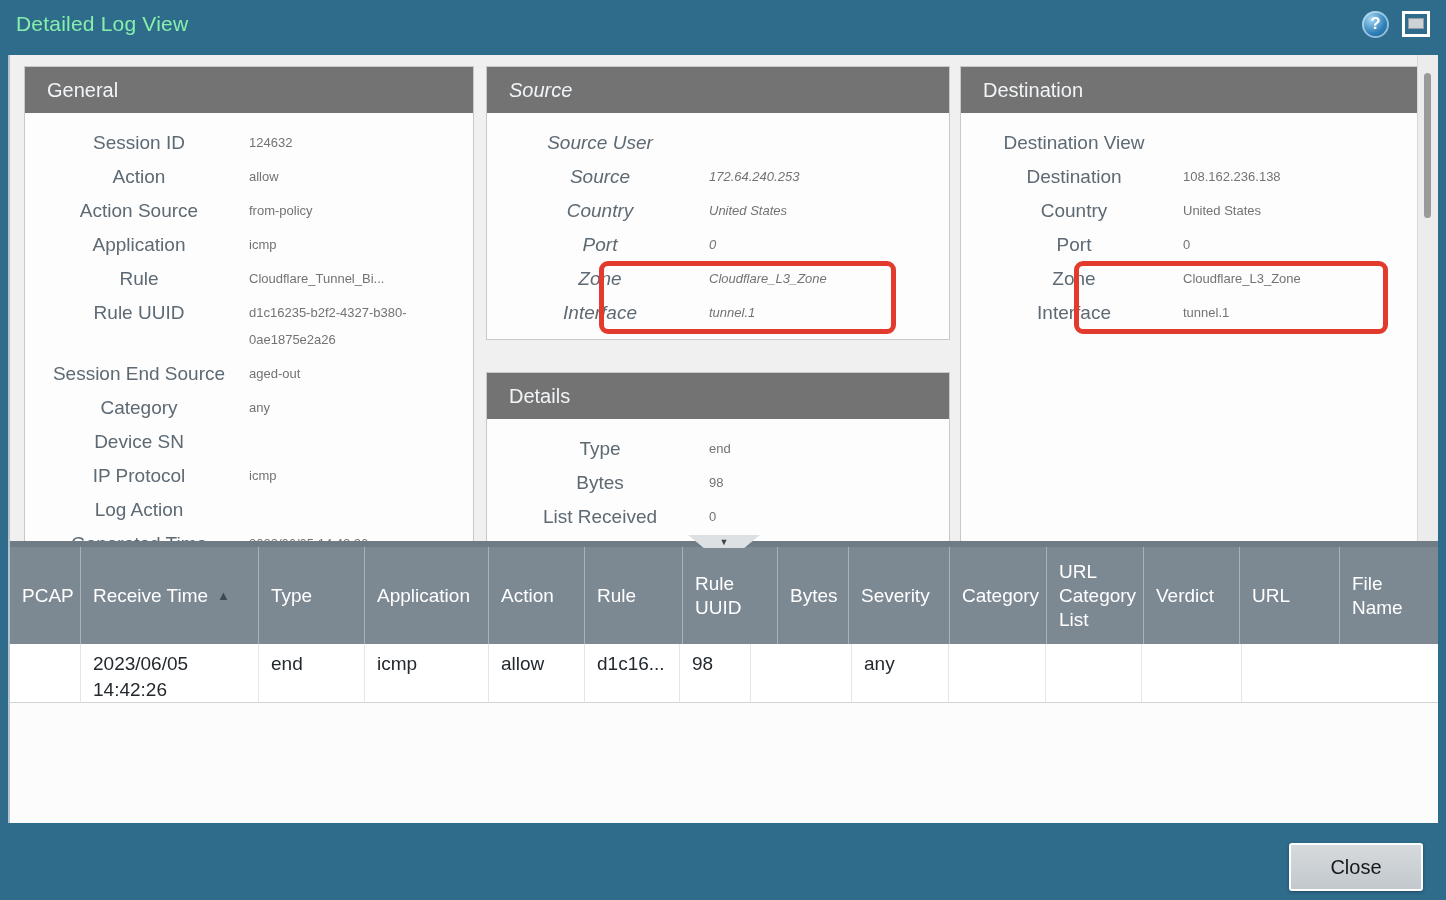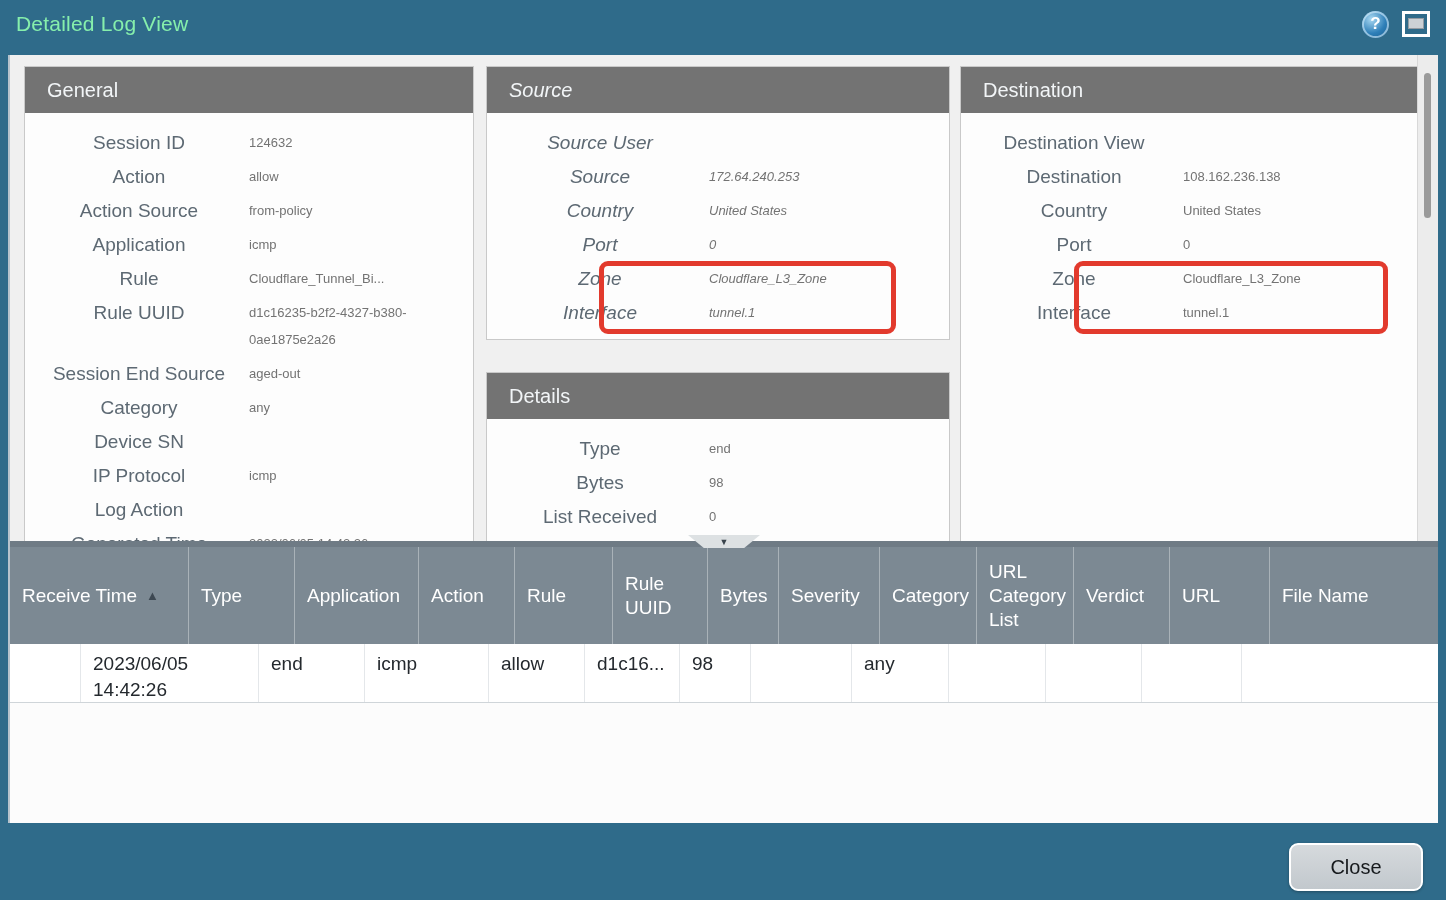--- a/index.html
+++ b/index.html
@@ -54,21 +54,21 @@
   .th .hlabel{display:block;}
   .sort{margin-left:9px;font-size:13px;color:#3d4852;}
   .tbl-row{position:absolute;top:103px;left:0;right:0;height:58px;display:flex;background:#ffffff;
     border-bottom:1px solid #cfd5d9;cursor:pointer;}
   .td{box-sizing:border-box;padding:7px 12px;font-size:19px;color:#24292e;line-height:26px;
     border-left:1px solid #e4e7ea;flex:none;overflow:hidden;}
   .td:first-child{border-left:none;}
 
   
   .close-btn{position:absolute;right:23px;top:843px;width:130px;height:44px;
-    background:linear-gradient(#d6dadd,#c2c8cd);border:2px solid #ffffff;border-radius:9px;
+    background:linear-gradient(#d6dadd,#c2c8cd);border:2px solid #ffffff;border-radius:3px;
     font-size:20px;color:#16191c;display:flex;align-items:center;justify-content:center;cursor:pointer;
     box-shadow:0 1px 3px rgba(0,0,0,.3);font-family:inherit;}
 </style>
 </head>
 <body>
 
 <div class="titlebar">
   <span class="title">Detailed Log View</span>
   <div class="tb-icons">
     <div class="help-icon">?</div>
@@ -220,20 +220,23 @@
 </div>
 
 <div class="bottom-white">
   <div class="divider-bar">
     <div class="divider-handle">
         <span>▼</span>
       </div>
   </div>
 
   <div class="tbl-header">
+    <div class="th" style="width:70px">
+        <span class="hlabel">PCAP</span>
+      </div>
     <div class="th" style="width:178px">
         <span class="hlabel">Receive Time</span>
         <span class="sort">▲</span>
       </div>
     <div class="th" style="width:106px">
         <span class="hlabel">Type</span>
       </div>
     <div class="th" style="width:124px">
         <span class="hlabel">Application</span>
       </div>

